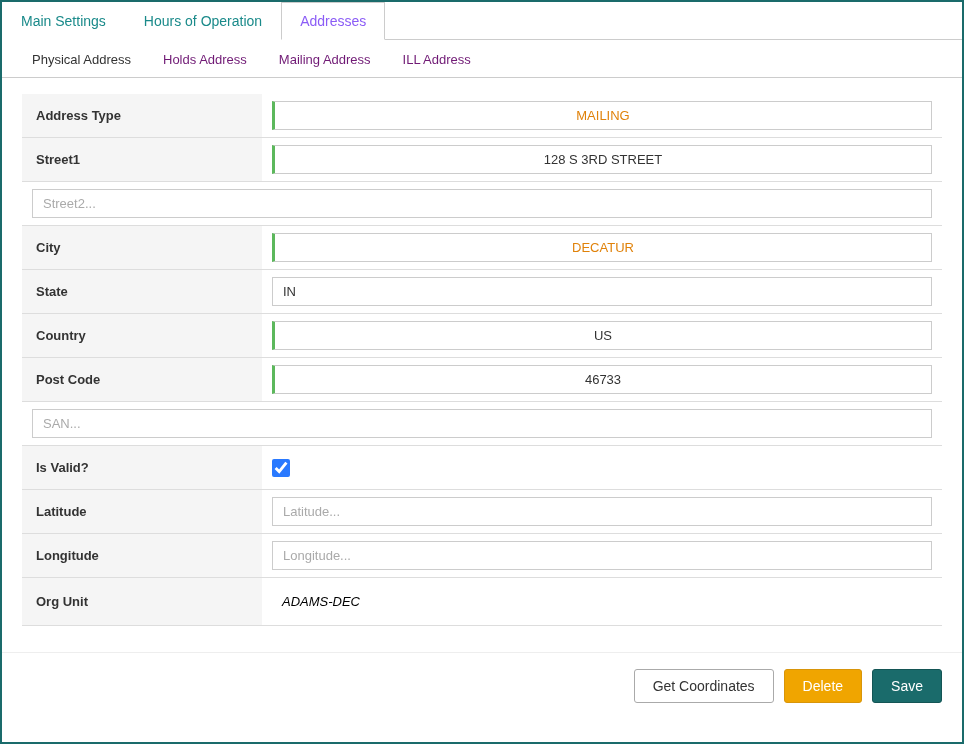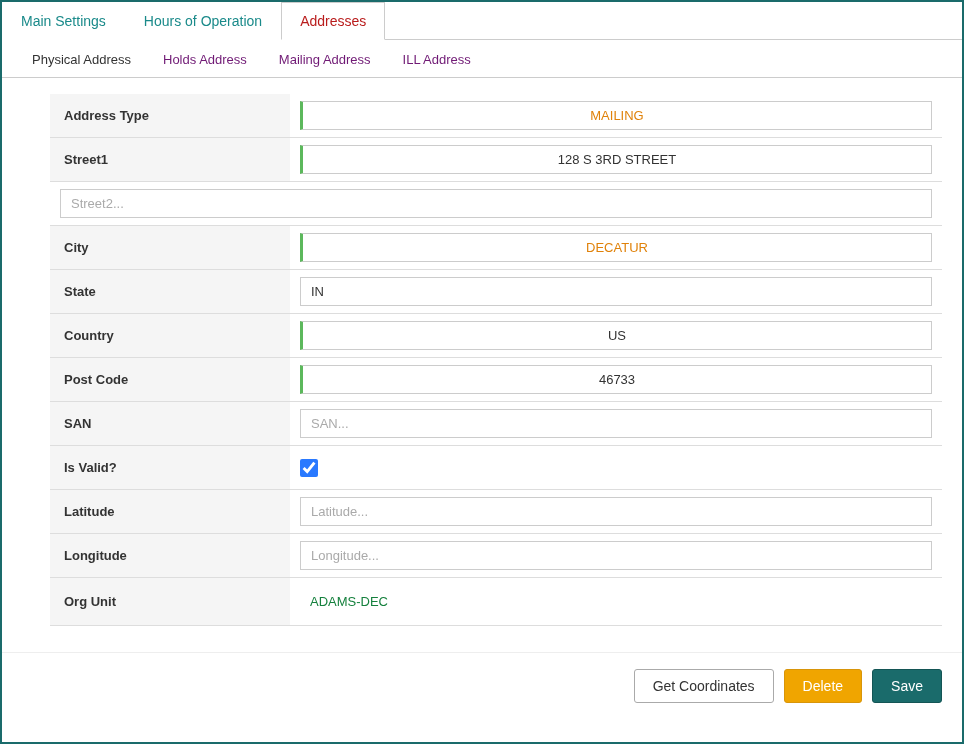--- a/index.html
+++ b/index.html
@@ -25,21 +25,21 @@
       padding: 10px 18px;
       cursor: pointer;
       font-size: 14px;
       color: #1a8a8a;
       border: 1px solid transparent;
       border-bottom: none;
       margin-bottom: -1px;
       background: white;
     }
     .top-tab.active {
-      color: #b91c1c;
+      color: #8b5cf6;
       border: 1px solid #ccc;
       border-bottom: 1px solid white;
       background: white;
     }
     
     .sub-tabs {
       display: flex;
       border-bottom: 1px solid #ccc;
       background: white;
       padding: 0 14px;
@@ -52,21 +52,20 @@
       color: #701a75;
       border-bottom: 2px solid transparent;
     }
     .sub-tab.active {
       color: #333;
       border-bottom: 2px solid transparent;
     }
     
     .form-area {
       padding: 16px 20px;
-      margin-left: 28px;
     }
     .form-row {
       display: flex;
       align-items: stretch;
       border-bottom: 1px solid #ddd;
       min-height: 44px;
     }
     .form-label {
       width: 240px;
       min-width: 240px;
@@ -98,23 +97,24 @@
       text-align: center;
     }
     .form-input::placeholder {
       color: #aaa;
     }
     .form-input.text-orange {
       color: #e0820a;
     }
     
     .org-unit-text {
-      color: #15803d;
+      color: #000000;
       font-size: 13px;
       padding: 10px 10px;
+      font-style: italic;
     }
     
     .checkbox-input {
       width: 18px;
       height: 18px;
       accent-color: #2979ff;
       cursor: pointer;
     }
     
     .footer {
@@ -212,21 +212,20 @@
     </div>
 
     <div class="form-row">
       <div class="form-label">Post Code</div>
       <div class="form-value">
         <input class="form-input with-accent" value="46733" style="">
       </div>
     </div>
 
     <div class="form-row">
-      <div class="form-label">SAN</div>
       <div class="form-value">
         <input class="form-input" placeholder="SAN..." style="">
       </div>
     </div>
 
     <div class="form-row">
       <div class="form-label">Is Valid?</div>
       <div class="form-value">
         <input type="checkbox" class="checkbox-input" checked="" style="">
       </div>

